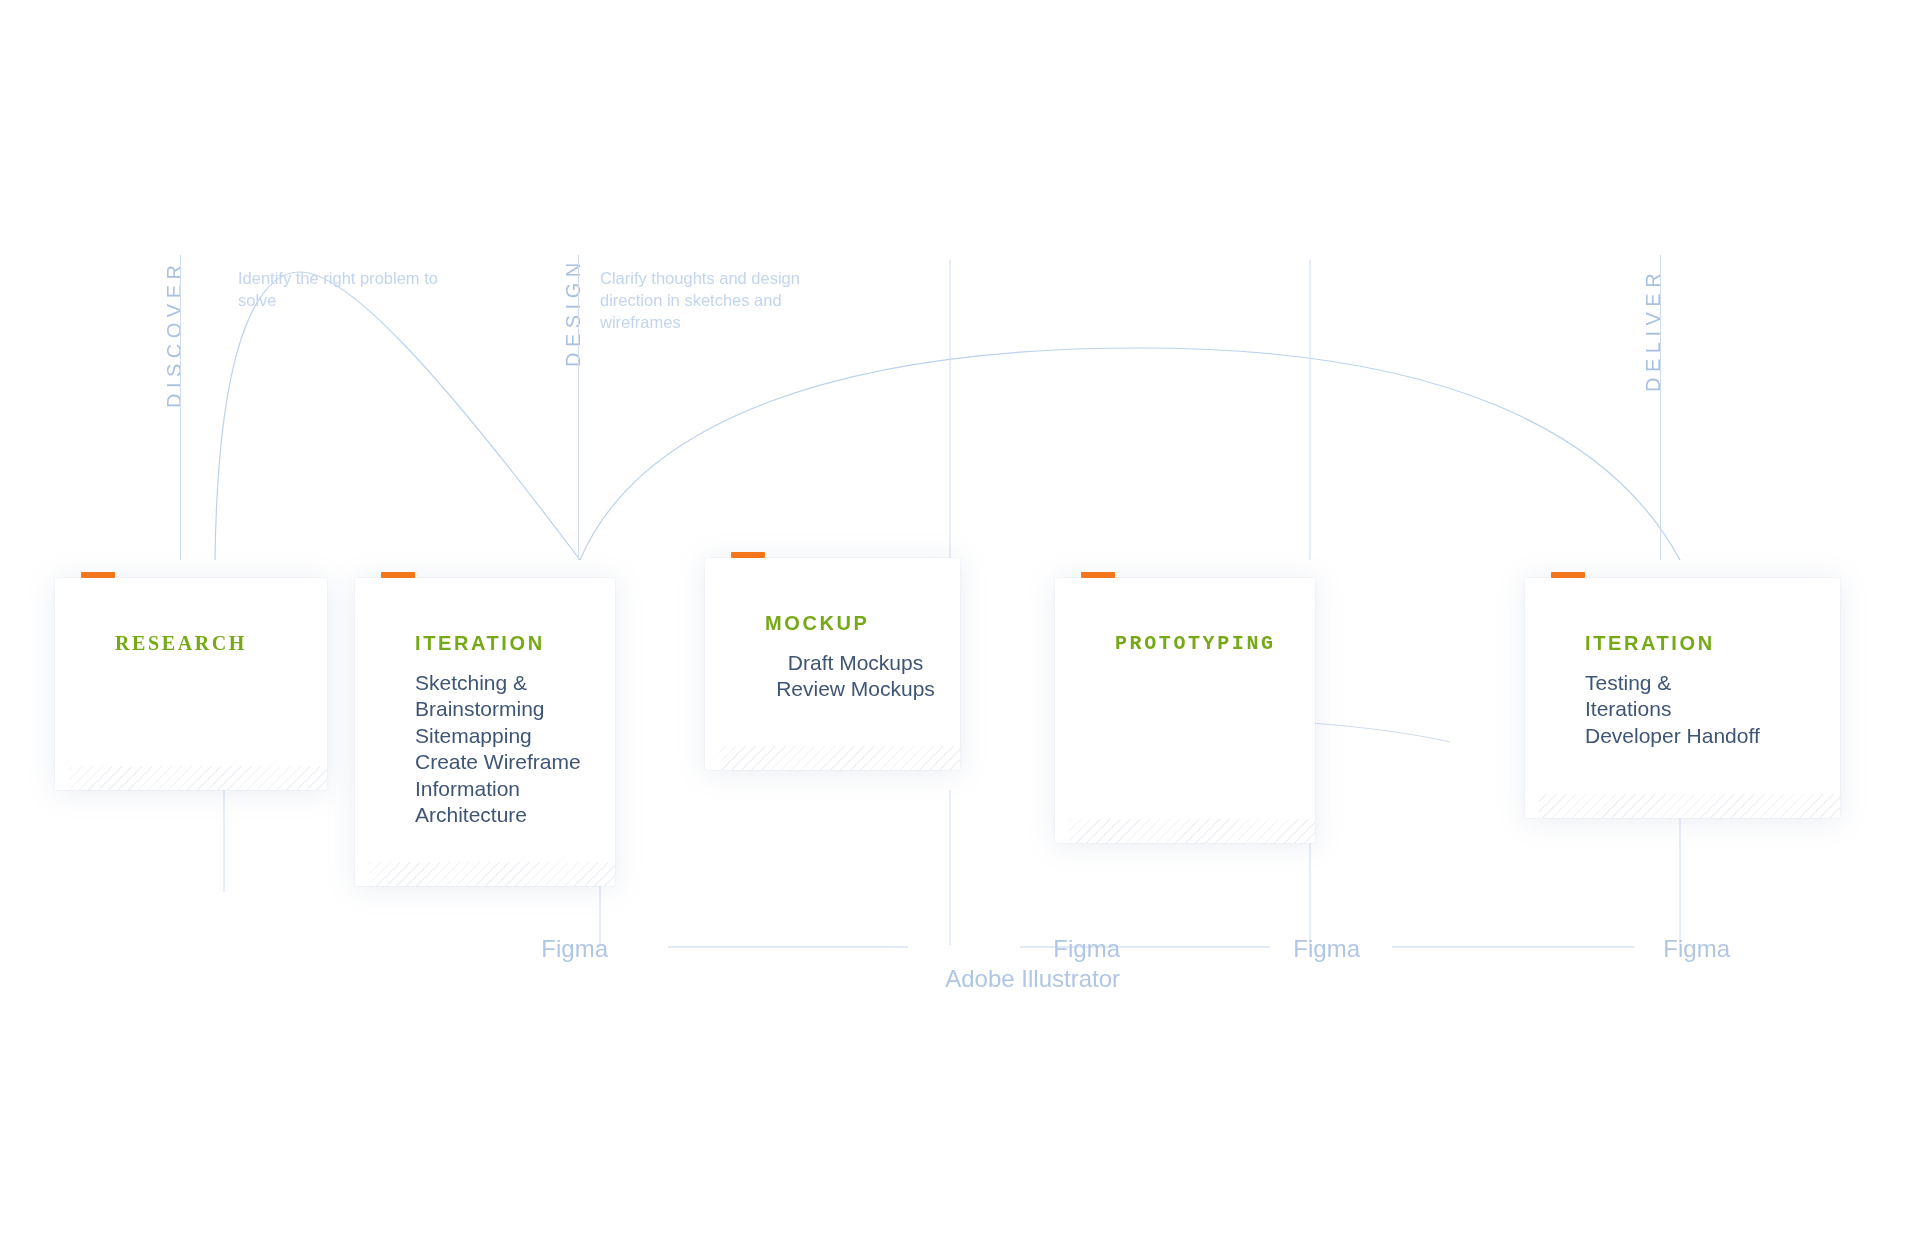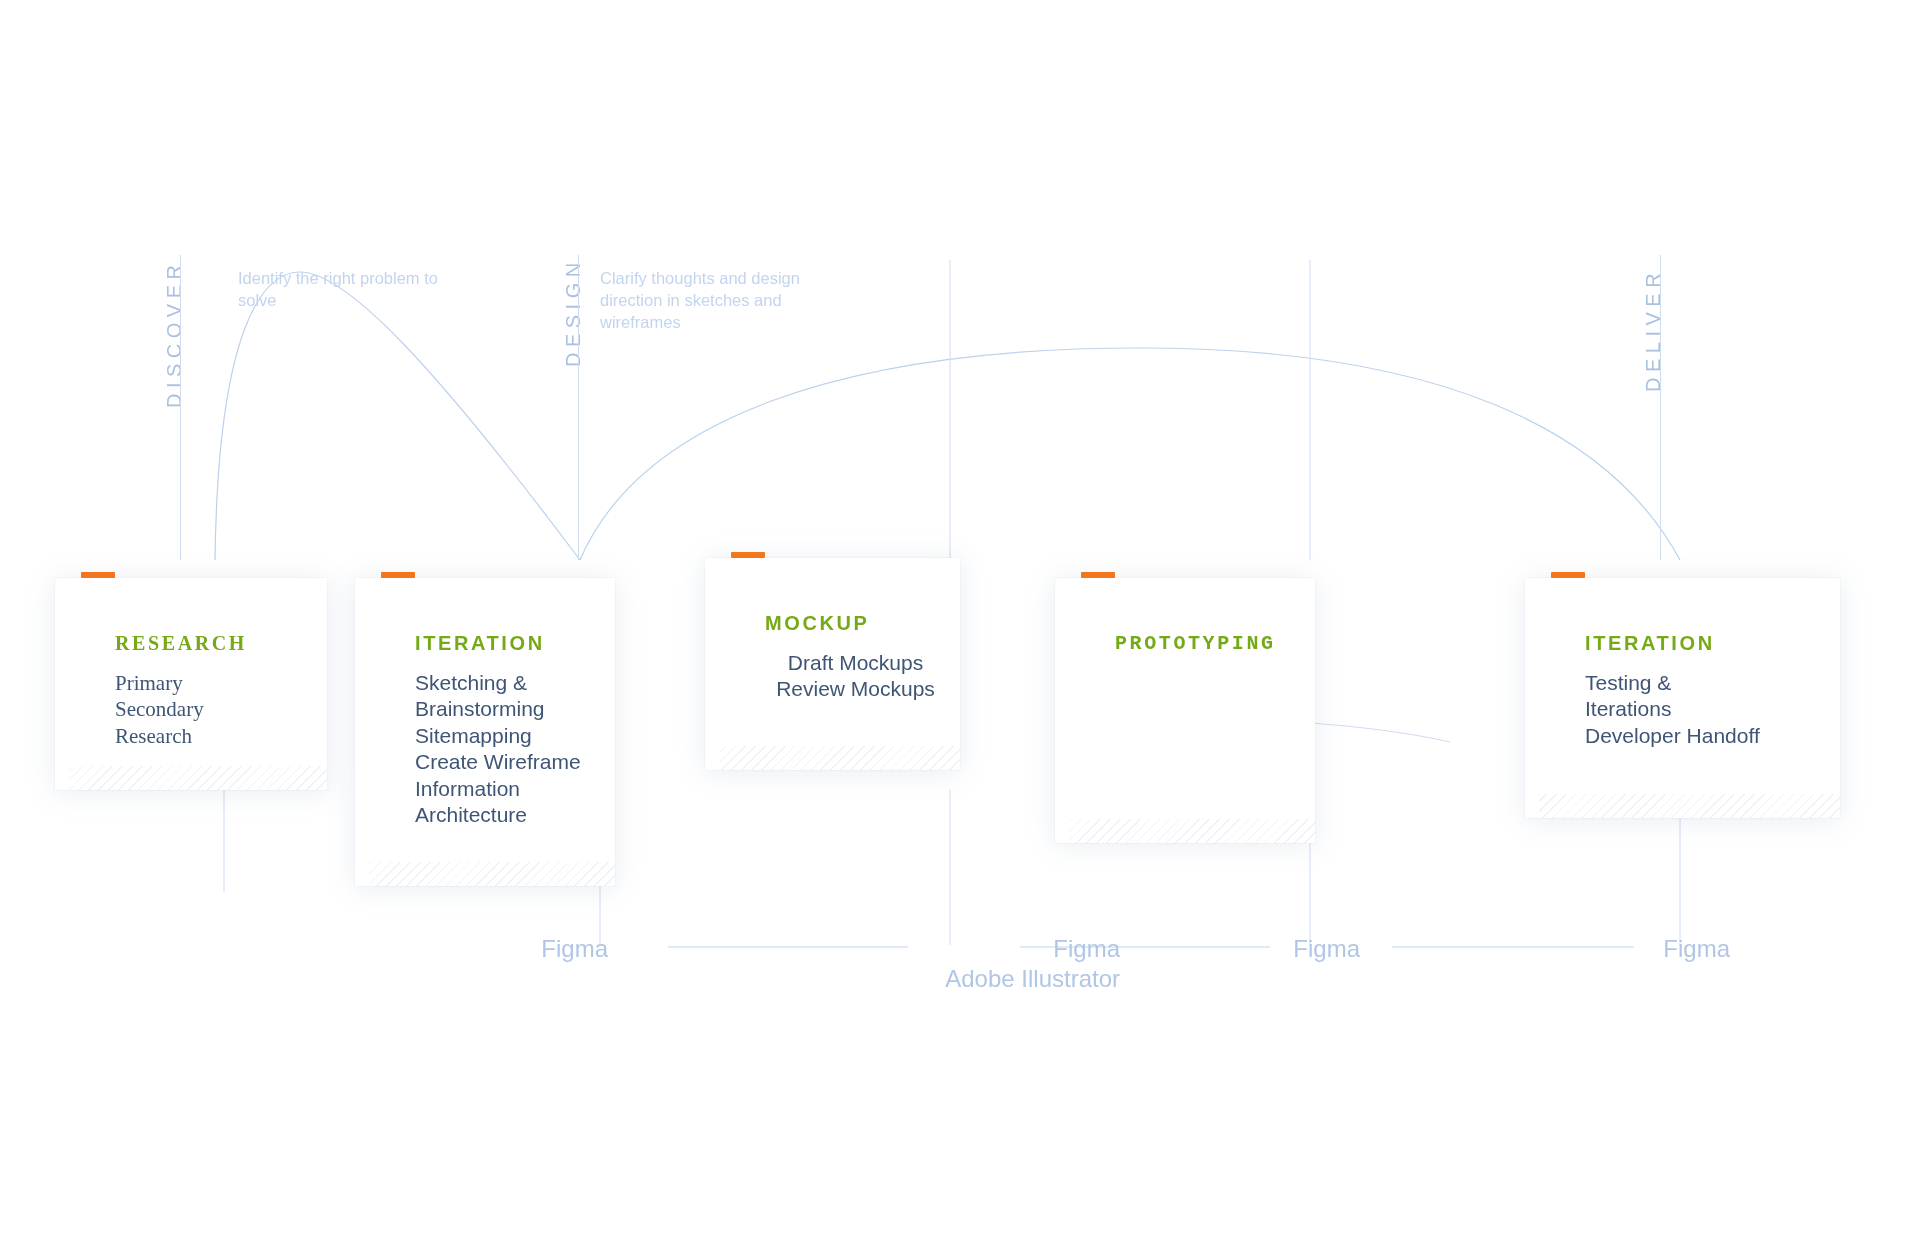--- a/index.html
+++ b/index.html
@@ -113,23 +113,20 @@
   </div>
 
   <div class="phase" style="left:0;top:0;">
     <div class="vlabel" style="left:1642px;top:392px;">DELIVER</div>
     <div class="rule" style="left:1660px;top:255px;height:305px;"></div>
   </div>
 
   <div class="card" style="left:55px;top:578px;width:272px;height:212px;font-family:Liberation Serif, serif;">
     <div class="bar"></div>
     <div class="ttl">RESEARCH</div>
-    <div class="body">Primary
-Secondary
-Research</div>
     <div class="hatch"></div>
   </div>
 
   <div class="card" style="left:355px;top:578px;width:260px;height:308px;">
     <div class="bar"></div>
     <div class="ttl">ITERATION</div>
     <div class="body">Sketching &amp;
 Brainstorming
 Sitemapping
 Create Wireframe

